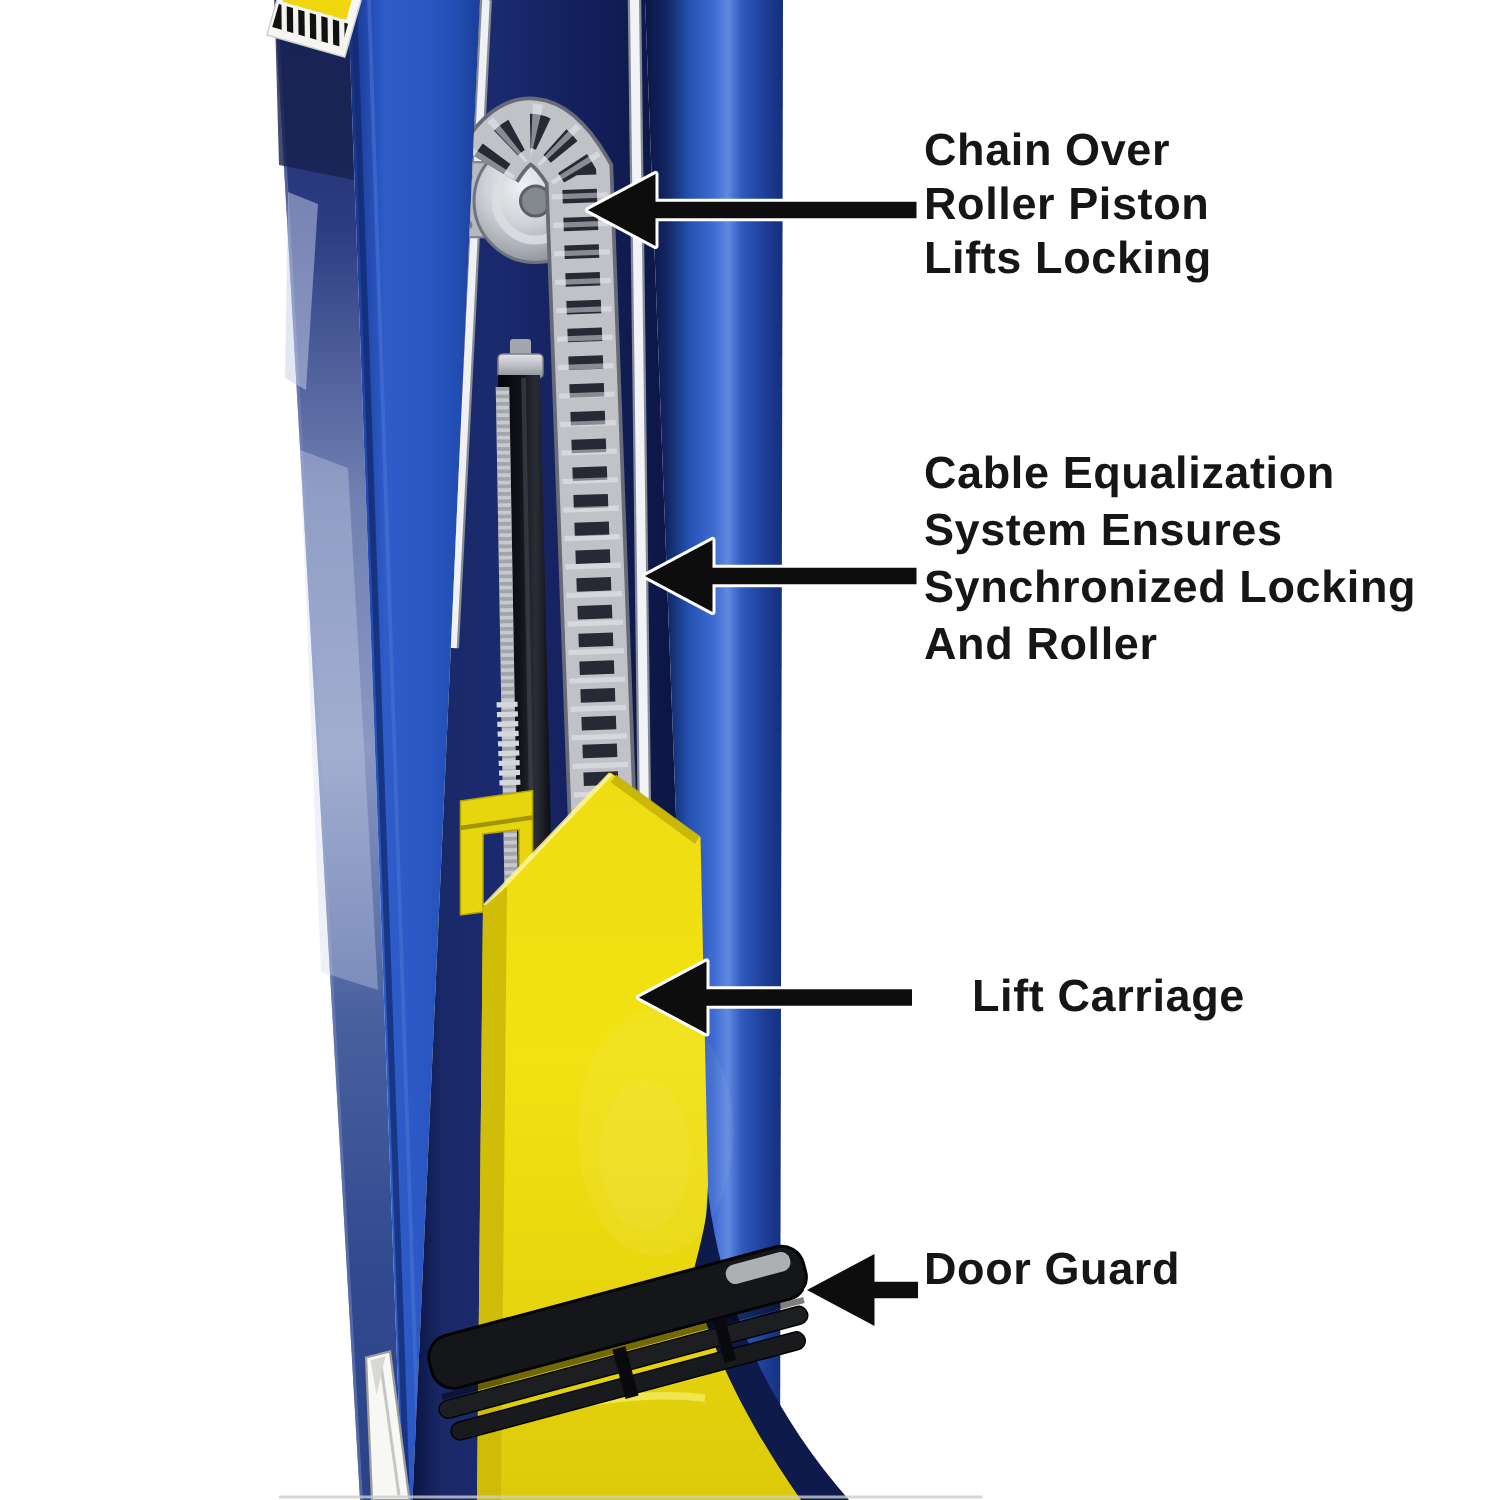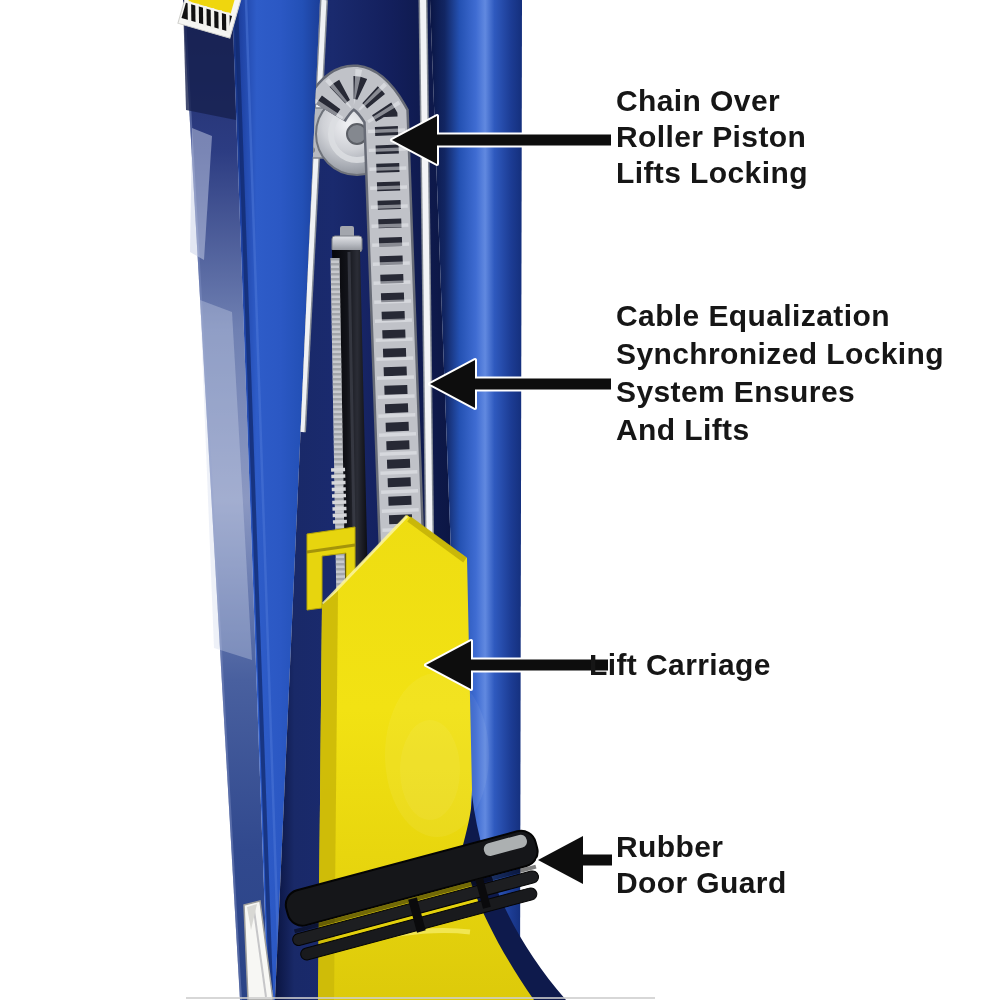--- a/index.html
+++ b/index.html
@@ -191,27 +191,26 @@
 </svg>
 
 <div class="callout" id="callout-chain" style="left:616px;top:83px;">
   <div class="line">Chain Over</div>
   <div class="line">Roller Piston</div>
   <div class="line">Lifts Locking</div>
 </div>
 
 <div class="callout" id="callout-cable" style="left:616px;top:297px;">
   <div class="line">Cable Equalization</div>
+  <div class="line">System Ensures</div>
   <div class="line">Synchronized Locking</div>
-  <div class="line">System Ensures</div>
-  <div class="line">And Lifts</div>
-</div>
-
-<div class="callout" id="callout-lift" style="left:589px;top:647px;text-align:center;">
+  <div class="line">And Roller</div>
+</div>
+
+<div class="callout" id="callout-lift" style="left:648px;top:647px;text-align:center;">
   <div class="line">Lift Carriage</div>
 </div>
 
 <div class="callout" id="callout-rubber" style="left:616px;top:829px;">
-  <div class="line">Rubber</div>
   <div class="line">Door Guard</div>
 </div>
 
 </div>
 
 </body></html>

